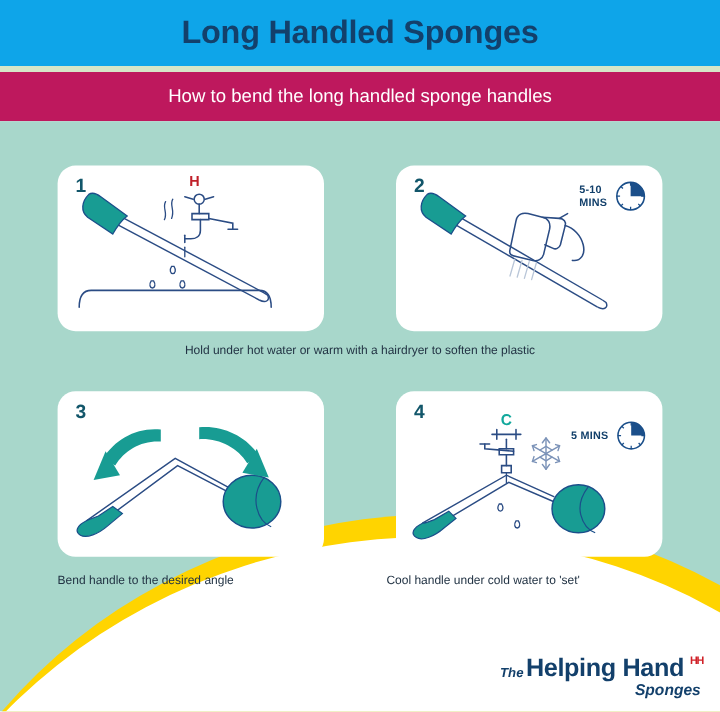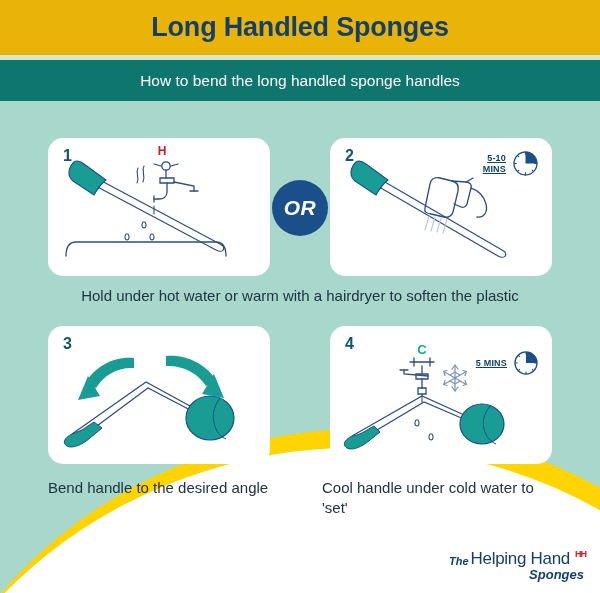--- a/index.html
+++ b/index.html
@@ -11,34 +11,34 @@
   }
   #page {
     position: relative;
     width: 600px; height: 593px;
     background: #ffffff;
   }
 
   
   .title-band {
     position: absolute; left: 0; top: 0; width: 600px; height: 55px;
-    background: #eab308;
+    background: #0ea5e9;
     display: flex; align-items: center; justify-content: center;
   }
   .title-text {
     font-size: 27px; font-weight: bold; color: #13406B;
     letter-spacing: -0.2px;
   }
   .band-gap {
     position: absolute; left: 0; top: 55px; width: 600px; height: 5px;
     background: #D6E6C8;
   }
   .subtitle-band {
     position: absolute; left: 0; top: 60px; width: 600px; height: 41px;
-    background: #0f766e;
+    background: #be185d;
     display: flex; align-items: center; justify-content: center;
   }
   .subtitle-text {
     font-size: 15.5px; color: #ffffff; font-weight: normal;
   }
 
   
   .body-bg {
     position: absolute; left: 0; top: 101px; width: 600px; height: 492px;
     background: #A8D7CB;
@@ -94,41 +94,41 @@
   }
 
   
   .timer-wrap {
     position: absolute; display: flex; align-items: center; gap: 6px;
   }
   #timer2 { right: 13px; top: 12px; }
   #timer4 { right: 13px; top: 24px; }
   .timer-label {
     font-size: 9px; color: #13406B; line-height: 1.15;
-    font-weight: bold; text-align: right; letter-spacing: 0.2px; text-decoration: underline;
+    font-weight: bold; text-align: left; letter-spacing: 0.2px;
   }
   .timer-label.inline { white-space: nowrap; }
 
   
   .caption {
     position: absolute;
-    font-size: 15px; color: #223344; line-height: 1.35;
+    font-size: 10px; color: #223344; line-height: 1.35;
   }
   #cap12 { left: 0; top: 286px; width: 600px; text-align: center; }
   #cap3  { left: 48px;  top: 478px; width: 240px; }
   #cap4  { left: 322px; top: 478px; width: 230px; }
 
   
   .logo {
     position: absolute; right: 14px; bottom: 12px;
     text-align: right; color: #13406B; line-height: 1;
   }
   .logo-row1 { display: flex; align-items: flex-end; justify-content: flex-end; }
   .logo-the  { font-size: 11px; font-style: italic; font-weight: bold; margin-right: 2px; }
-  .logo-main { font-size: 17px; font-weight: normal; letter-spacing: -0.3px; }
+  .logo-main { font-size: 21px; font-weight: bold; letter-spacing: -0.3px; }
   .logo-hh   { font-size: 9px; font-weight: bold; color: #D02027; align-self: flex-start; margin-left: 5px; letter-spacing: -1px;}
   .logo-row2 { font-size: 13px; font-style: italic; font-weight: bold; margin-top: 1px; margin-right: 2px;}
 </style>
 </head>
 <body>
 
 <div id="page">
 
   <div class="title-band">
     <div class="title-text">Long Handled Sponges</div>
@@ -177,23 +177,20 @@
         <path d="M106 68 L106 76"></path>
         <path d="M95 84 C93 87 94 90 96 90 C98 90 99 87 97 84 Z"></path>
         <path d="M78 96 C76 99 77 102 79 102 C81 102 82 99 80 96 Z"></path>
         <path d="M103 96 C101 99 102 102 104 102 C106 102 107 99 105 96 Z"></path>
       </g>
 
       <text x="114" y="17" font-family="Liberation Sans, sans-serif" font-size="12" font-weight="bold" fill="#C0202A" text-anchor="middle">H</text>
     </svg>
   </div>
 
-  <div class="or-badge">
-    <span>OR</span>
-  </div>
 
   <div class="card" id="card2">
     <div class="step-num">2</div>
 
     <div class="timer-wrap" id="timer2">
       <div class="timer-label">
         <div>5-10</div>
         <div>MINS</div>
       </div>
       <svg width="27" height="27" viewBox="0 0 40 40">

